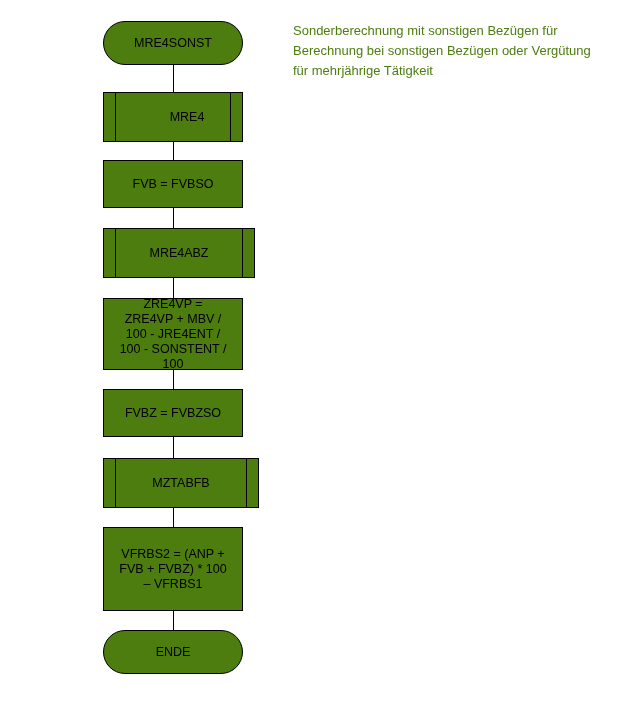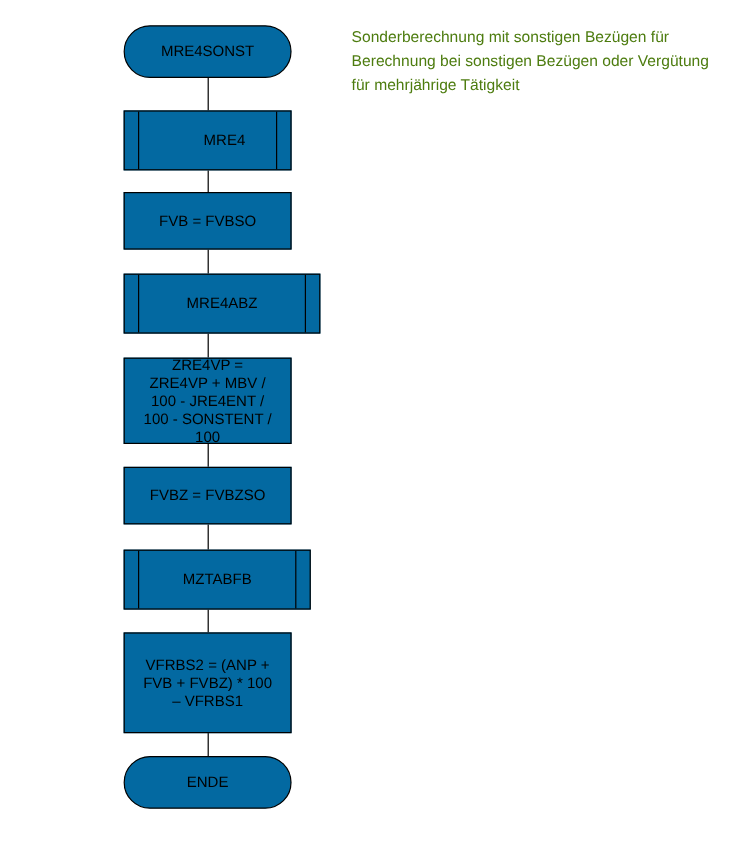--- a/index.html
+++ b/index.html
@@ -19,21 +19,21 @@
     position: absolute;
     left: 0;
     top: 0;
     width: 621px;
     height: 704px;
   }
   .node {
     position: absolute;
     box-sizing: border-box;
     border: 1.3px solid #000000;
-    background: #0369a1;
+    background: #4d7c0f;
     display: flex;
     align-items: center;
     justify-content: center;
     text-align: center;
     font-size: 12.5px;
     line-height: 15px;
     color: #000000;
   }
   .terminator {
     border-radius: 22px;
@@ -88,21 +88,21 @@
       <span class="node-label">MRE4SONST</span>
     </div>
     <div class="node subroutine" style="left: 103px; top: 92px; width: 140px; height: 50px; padding-left: 28px;">
       <span class="bar-left"></span>
       <span class="bar-right"></span>
       <span class="node-label">MRE4</span>
     </div>
     <div class="node process" style="left: 103px; top: 160px; width: 140px; height: 48px;">
       <span class="node-label">FVB = FVBSO</span>
     </div>
-    <div class="node subroutine" style="left: 103px; top: 228px; width: 164px; height: 50px;">
+    <div class="node subroutine" style="left: 103px; top: 228px; width: 152px; height: 50px;">
       <span class="bar-left"></span>
       <span class="bar-right"></span>
       <span class="node-label">MRE4ABZ</span>
     </div>
     <div class="node process" style="left: 103px; top: 298px; width: 140px; height: 72px;">
       <span class="node-label">ZRE4VP = ZRE4VP + MBV / 100 - JRE4ENT / 100 - SONSTENT / 100</span>
     </div>
     <div class="node process" style="left: 103px; top: 389px; width: 140px; height: 48px;">
       <span class="node-label">FVBZ = FVBZSO</span>
     </div>

